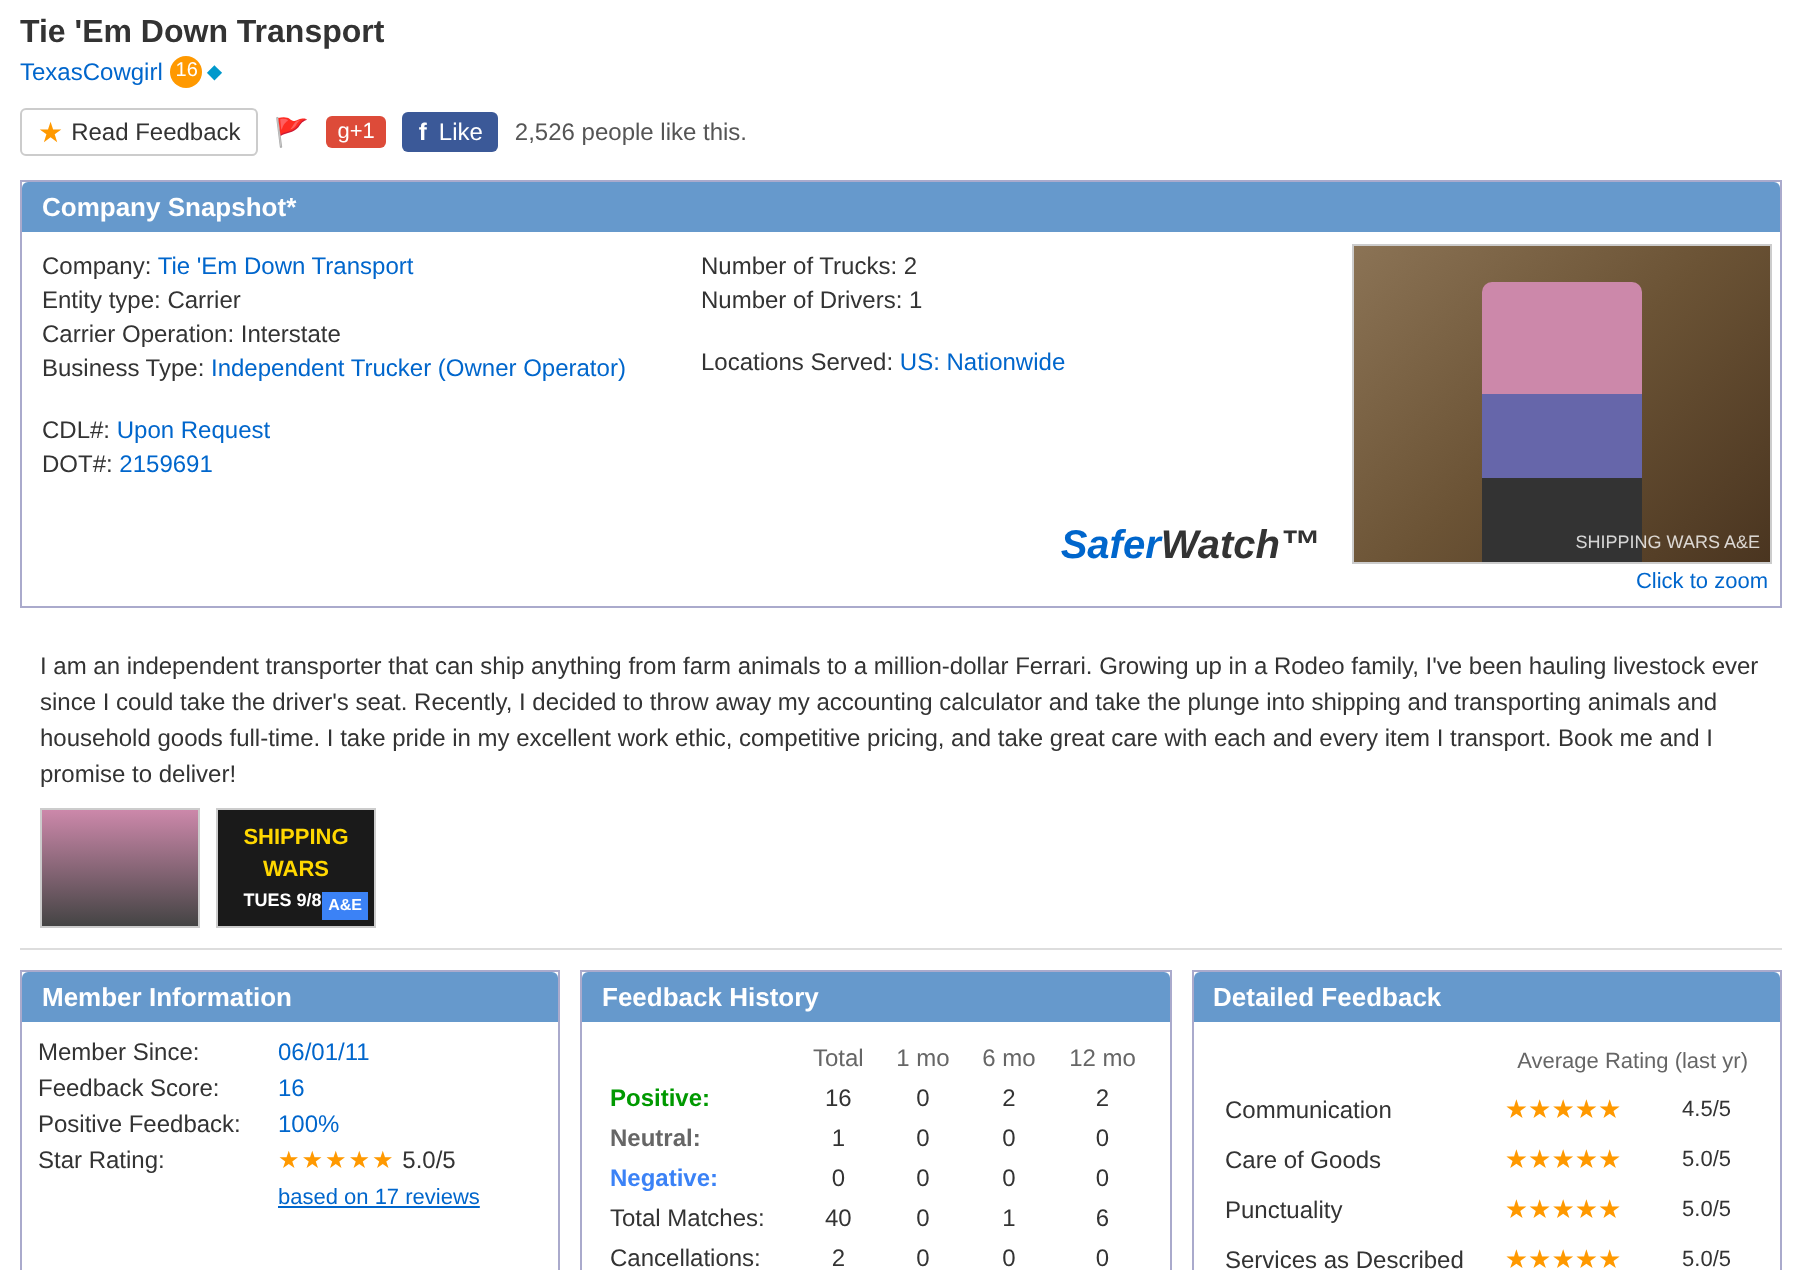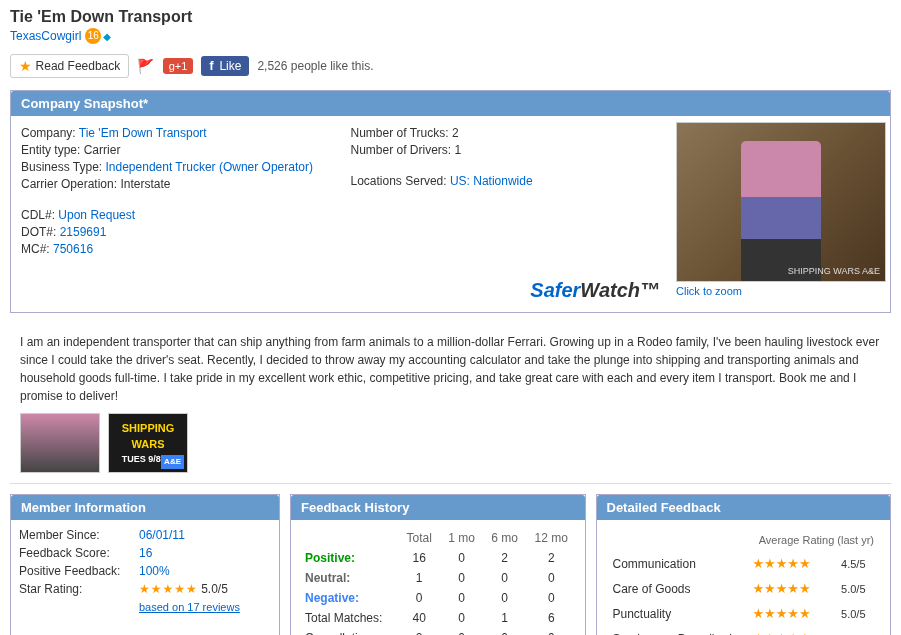--- a/index.html
+++ b/index.html
@@ -36,21 +36,21 @@
     .info-label { color: #333; font-weight: normal; text-align: center; }
     .info-value { color: #0066cc; }
     .info-value-plain { color: #333; }
 
     .safer-watch { text-align: right; margin-top: 20px; }
     .safer-watch-logo { font-size: 20px; font-weight: bold; color: #333; font-style: italic; }
     .safer-watch-logo span { color: #0066cc; }
 
     .photo-box { border: 1px solid #ccc; width: 210px; height: 160px; background: #8B7355; position: relative; overflow: hidden; display: flex; align-items: center; justify-content: center; }
     .photo-watermark { position: absolute; bottom: 5px; right: 5px; color: #fff; font-size: 9px; opacity: 0.8; }
-    .click-zoom { text-align: left; font-size: 11px; color: #0066cc; margin-top: 3px; cursor: pointer; }
+    .click-zoom { text-align: right; font-size: 11px; color: #0066cc; margin-top: 3px; cursor: pointer; }
 
     .person-silhouette { width: 100%; height: 100%; background: linear-gradient(135deg, #8B7355 0%, #6B5335 50%, #4a3520 100%); position: relative; }
     .person-figure { position: absolute; bottom: 0; left: 50%; transform: translateX(-50%); width: 80px; height: 140px; background: linear-gradient(to bottom, #cc88aa 0%, #cc88aa 40%, #6666aa 40%, #6666aa 70%, #333 70%, #333 100%); border-radius: 5px 5px 0 0; }
 
     .bio-section { padding: 10px; font-size: 12px; line-height: 1.5; color: #333; border-bottom: 1px solid #ddd; margin-bottom: 10px; }
     .bio-text { color: #333; }
 
     .thumbnails { display: flex; gap: 8px; margin-top: 8px; }
     .thumb-box { width: 80px; height: 60px; background: #aaa; border: 1px solid #ccc; display: flex; align-items: center; justify-content: center; font-size: 9px; color: #fff; position: relative; overflow: hidden; }
     .thumb-person { background: linear-gradient(to bottom, #cc88aa 0%, #444 100%); }
@@ -120,26 +120,25 @@
 
   
   <div class="company-snapshot">
     <div class="section-header">Company Snapshot*</div>
     <div class="snapshot-body">
       <div class="snapshot-left">
         <div class="snapshot-cols">
           <div class="col-left">
             <div class="info-line"><span class="info-label">Company: </span><span class="info-value">Tie 'Em Down Transport</span></div>
             <div class="info-line"><span class="info-label">Entity type: </span><span class="info-value-plain">Carrier</span></div>
+            <div class="info-line"><span class="info-label">Carrier Operation: </span><span class="info-value-plain">Interstate</span></div>
             <div class="info-line"><span class="info-label">Business Type: </span><span class="info-value">Independent Trucker (Owner Operator)</span></div>
-            <div class="info-line"><span class="info-label">Carrier Operation: </span><span class="info-value-plain">Interstate</span></div>
             <br>
             <div class="info-line"><span class="info-label">CDL#: </span><span class="info-value">Upon Request</span></div>
             <div class="info-line"><span class="info-label">DOT#: </span><span class="info-value">2159691</span></div>
-            <div class="info-line"><span class="info-label">MC#: </span><span class="info-value">750616</span></div>
           </div>
           <div class="col-right">
             <div class="info-line"><span class="info-label">Number of Trucks: </span><span class="info-value-plain">2</span></div>
             <div class="info-line"><span class="info-label">Number of Drivers: </span><span class="info-value-plain">1</span></div>
             <br>
             <div class="info-line"><span class="info-label">Locations Served: </span><span class="info-value">US: Nationwide</span></div>
           </div>
         </div>
         <div class="safer-watch">
           <span class="safer-watch-logo"><span>Safer</span>Watch™</span>

